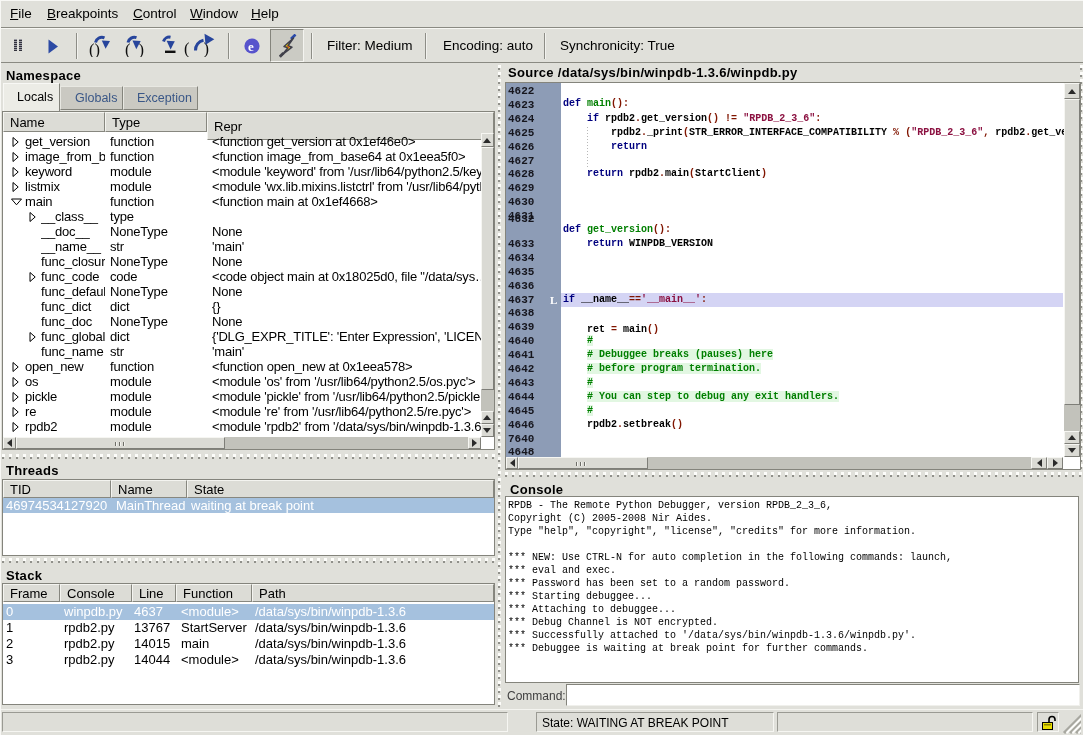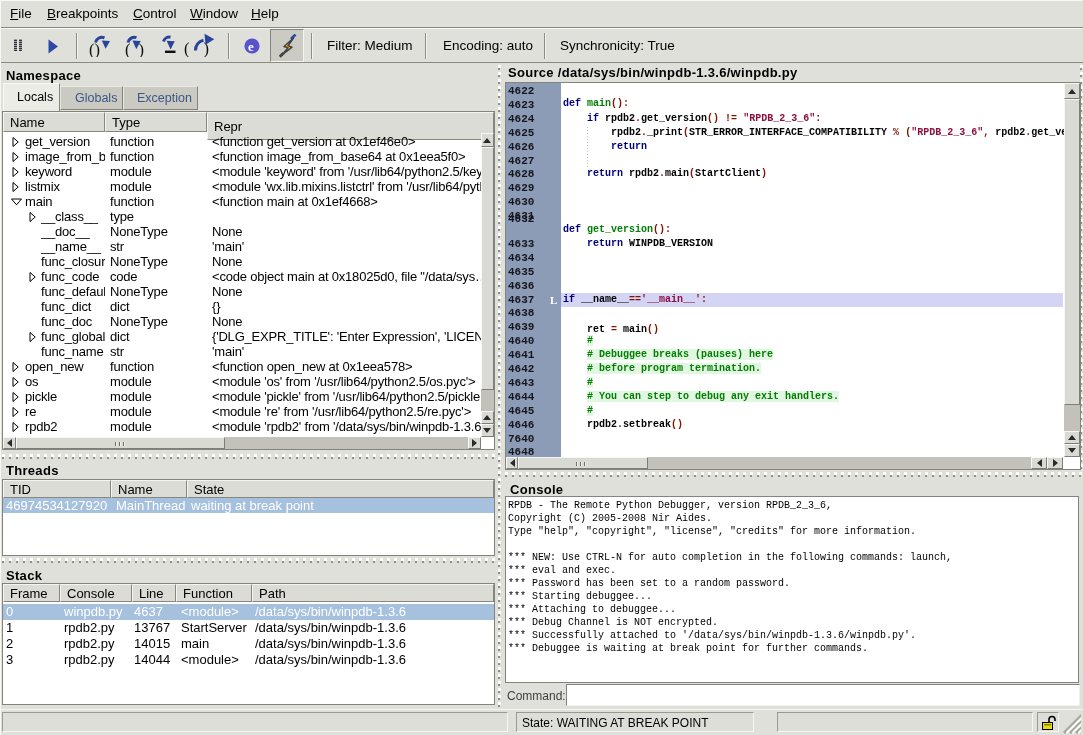--- a/index.html
+++ b/index.html
@@ -391,21 +391,21 @@
 <div class="con" style="top:577px">*** Password has been set to a random password.</div>
 <div class="con" style="top:590px">*** Starting debuggee...</div>
 <div class="con" style="top:603px">*** Attaching to debuggee...</div>
 <div class="con" style="top:616px">*** Debug Channel is NOT encrypted.</div>
 <div class="con" style="top:629px">*** Successfully attached to '/data/sys/bin/winpdb-1.3.6/winpdb.py'.</div>
 <div class="con" style="top:642px">*** Debuggee is waiting at break point for further commands.</div>
 <div style="position:absolute;left:507px;top:689px;font:12px 'Liberation Sans',sans-serif;color:#404040;">Command:</div>
 <div style="position:absolute;left:566px;top:684px;width:514px;height:22px;box-sizing:border-box;background:#fff;border-top:1px solid #84847c;border-left:1px solid #84847c;border-bottom:1px solid #f0f0ec;border-right:1px solid #f0f0ec;"></div>
 <div style="position:absolute;left:0px;top:709px;width:1083px;height:26px;background:#e0e0da;border-top:1px solid #f4f4f0;"></div>
 <div class="fld" style="position:absolute;left:2px;top:712px;width:506px;height:20px;"></div>
-<div class="fld" style="position:absolute;left:516px;top:712px;width:238px;height:20px;">
+<div class="fld" style="position:absolute;left:536px;top:712px;width:238px;height:20px;">
     <span style="position:absolute;left:5px;top:3px;font:12px 'Liberation Sans';color:#000;">State: WAITING AT BREAK POINT</span>
   </div>
 <div class="fld" style="position:absolute;left:777px;top:712px;width:256px;height:20px;"></div>
 <div class="fld" style="position:absolute;left:1037px;top:712px;width:22px;height:20px;">
     <svg style="position:absolute;left:3px;top:2px" width="16" height="16">
 <rect x="1.5" y="7.5" width="10" height="7" fill="#e8dc00" stroke="#000" stroke-width="1"></rect>
 <rect x="3" y="9" width="7" height="1.5" fill="#8a8400"></rect>
 <path d="M8,7 L8,4.5 Q8,1.5 11,1.5 Q14,1.5 14,4.5 L14,6" fill="none" stroke="#000" stroke-width="1.6"></path>
 </svg>
   </div>

